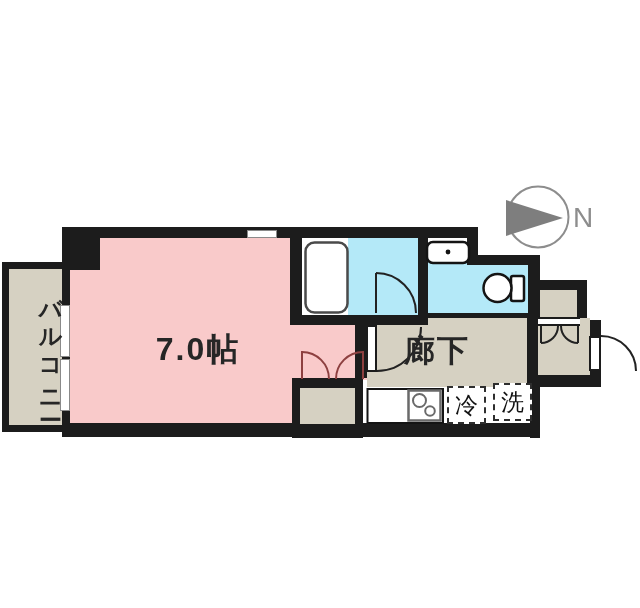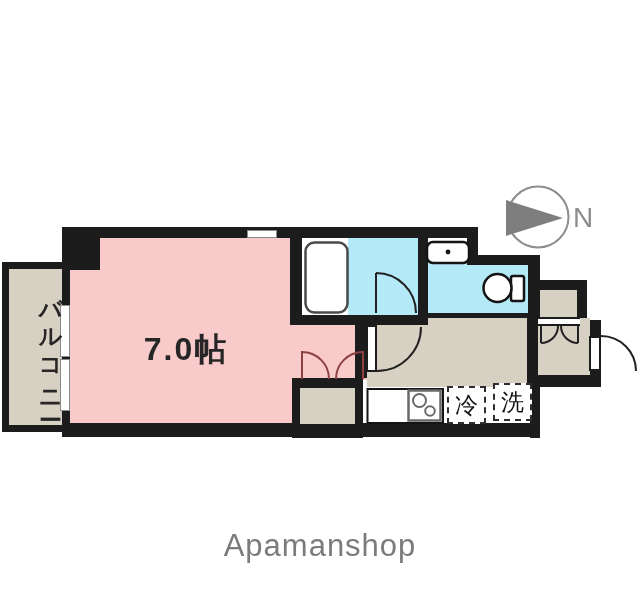--- a/index.html
+++ b/index.html
@@ -134,18 +134,18 @@
     </g>
   </svg>
 
   <div class="dashedbox" style="left:447px;top:386px;width:39px;height:38px">
     <span>冷</span>
   </div>
   <div class="dashedbox" style="left:493px;top:383px;width:39px;height:38px">
     <span>洗</span>
   </div>
 
-  <div class="lbl room-label" style="left:96px;top:333px">7.0帖</div>
+  <div class="lbl room-label" style="left:108px;top:333px">7.0帖</div>
+  <div class="lbl corridor-label" style="left:372px;top:335px">廊下</div>
   <div class="lbl balcony-label" style="left:9px;top:272px;width:53px;height:150px">バルコニー</div>
   <div class="lbl compass-n" style="left:573px;top:202px">N</div>
-  <div class="lbl watermark" style="left:160px;top:528px">Apamanshop</div>
 
 </div>
 
 </body></html>

